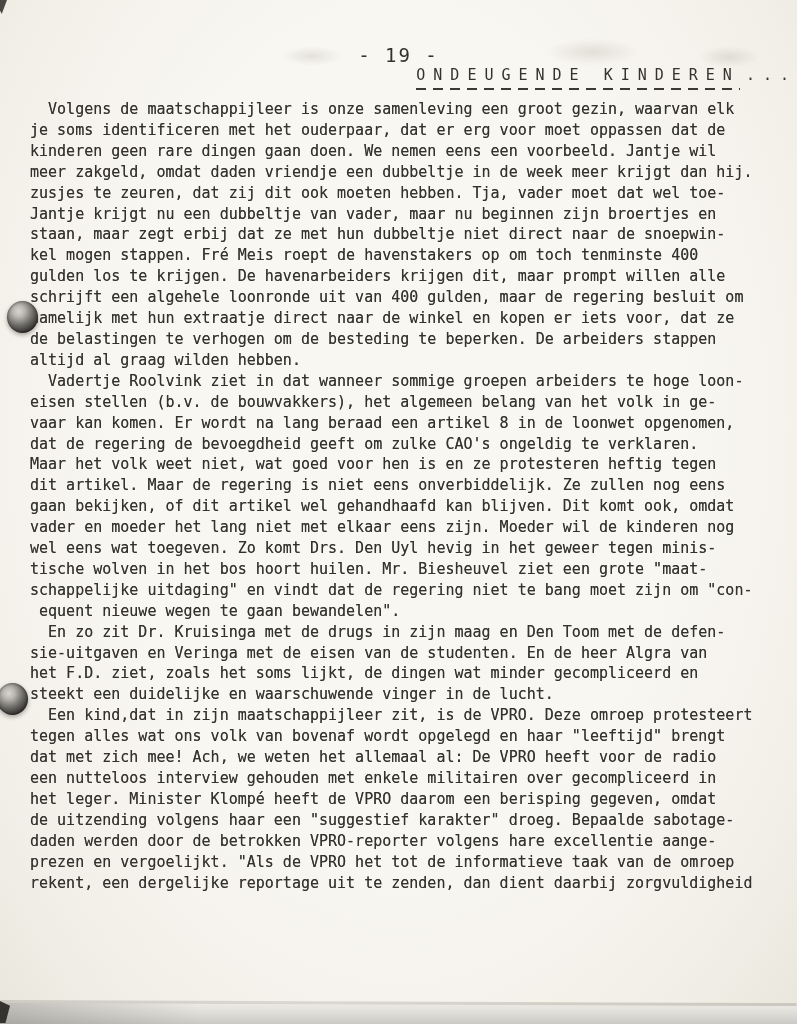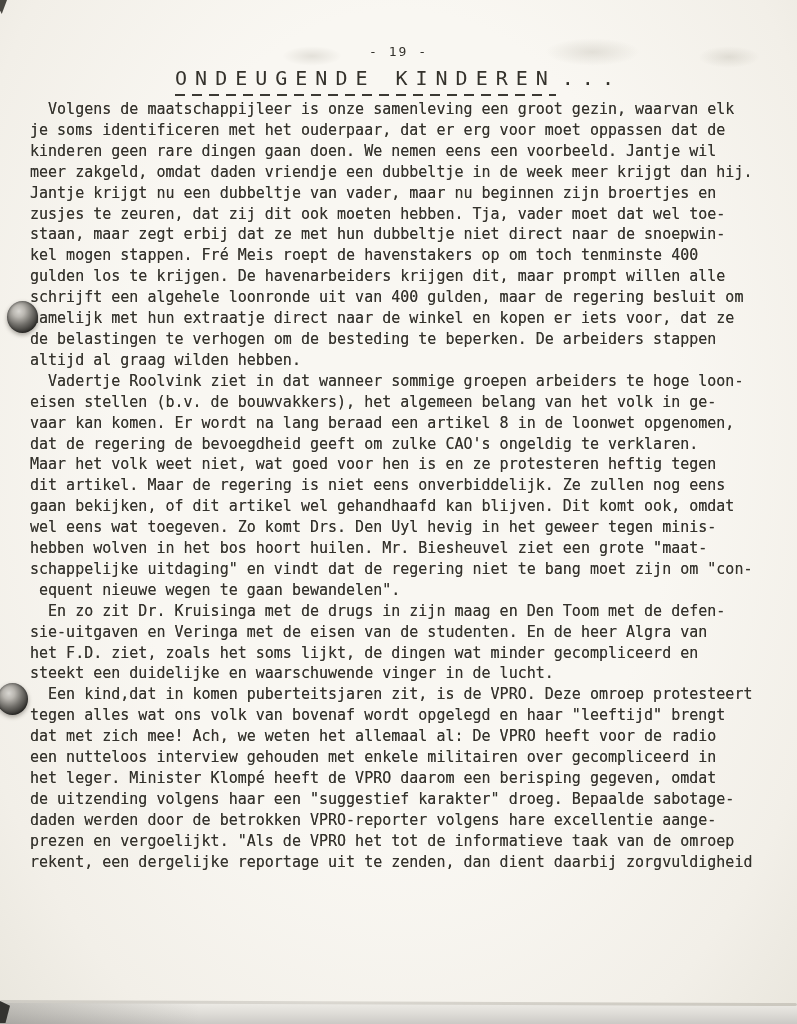--- a/index.html
+++ b/index.html
@@ -12,29 +12,29 @@
     position: relative;
     width: 797px; height: 1024px;
     background:
       radial-gradient(ellipse at 50% 42%, #f9f7f2 50%, #f2efe8 82%, #e9e6dd 100%);
     color: #34322c;
   }
   .page-number {
     position: absolute;
     top: 44px; left: 0; width: 100%;
     text-align: center;
-    font-size: 13px;
+    font-size: 19px;
     letter-spacing: 2px;
     white-space: pre;
   }
   .title-row {
     position: absolute;
     top: 66px; left: 0; width: 100%;
-    text-align: center;
-    font-size: 20px;
+    text-align: right;
+    font-size: 15px;
     white-space: pre;
   }
   .title-main {
     display: inline-block;
     letter-spacing: 8px;
     padding-bottom: 6px;
     background-image: repeating-linear-gradient(to right, #3b3933 0 10px, transparent 10px 17px);
     background-size: 100% 2px;
     background-repeat: no-repeat;
     background-position: 0 100%;
@@ -111,45 +111,46 @@
 
   <div class="page-number">- 19 -</div>
 
   <div class="title-row"><span class="title-main">ONDEUGENDE KINDEREN</span><span class="title-dots">...</span></div>
 
   <div class="body-text">
     <div class="line">  Volgens de maatschappijleer is onze samenleving een groot gezin, waarvan elk</div>
     <div class="line">je soms identificeren met het ouderpaar, dat er erg voor moet oppassen dat de</div>
     <div class="line">kinderen geen rare dingen gaan doen. We nemen eens een voorbeeld. Jantje wil</div>
     <div class="line">meer zakgeld, omdat daden vriendje een dubbeltje in de week meer krijgt dan hij.</div>
+    <div class="line">zusjes te zeuren, dat zij dit ook moeten hebben. Tja, vader moet dat wel toe-</div>
     <div class="line">Jantje krijgt nu een dubbeltje van vader, maar nu beginnen zijn broertjes en</div>
-    <div class="line">zusjes te zeuren, dat zij dit ook moeten hebben. Tja, vader moet dat wel toe-</div>
     <div class="line">staan, maar zegt erbij dat ze met hun dubbeltje niet direct naar de snoepwin-</div>
     <div class="line">kel mogen stappen. Fré Meis roept de havenstakers op om toch tenminste 400</div>
     <div class="line">gulden los te krijgen. De havenarbeiders krijgen dit, maar prompt willen alle</div>
     <div class="line">schrijft een algehele loonronde uit van 400 gulden, maar de regering besluit om</div>
     <div class="line">namelijk met hun extraatje direct naar de winkel en kopen er iets voor, dat ze</div>
     <div class="line">de belastingen te verhogen om de besteding te beperken. De arbeiders stappen</div>
     <div class="line">altijd al graag wilden hebben.</div>
     <div class="line">  Vadertje Roolvink ziet in dat wanneer sommige groepen arbeiders te hoge loon-</div>
     <div class="line">eisen stellen (b.v. de bouwvakkers), het algemeen belang van het volk in ge-</div>
     <div class="line">vaar kan komen. Er wordt na lang beraad een artikel 8 in de loonwet opgenomen,</div>
     <div class="line">dat de regering de bevoegdheid geeft om zulke CAO's ongeldig te verklaren.</div>
     <div class="line">Maar het volk weet niet, wat goed voor hen is en ze protesteren heftig tegen</div>
     <div class="line">dit artikel. Maar de regering is niet eens onverbiddelijk. Ze zullen nog eens</div>
     <div class="line">gaan bekijken, of dit artikel wel gehandhaafd kan blijven. Dit komt ook, omdat</div>
+    <div class="line">vader en moeder het lang niet met elkaar eens zijn. Moeder wil de kinderen nog</div>
     <div class="line">wel eens wat toegeven. Zo komt Drs. Den Uyl hevig in het geweer tegen minis-</div>
-    <div class="line">hebben wolven in het bos hoort huilen. Mr. Biesheuvel ziet een grote "maat-</div>
+    <div class="line">tische wolven in het bos hoort huilen. Mr. Biesheuvel ziet een grote "maat-</div>
     <div class="line">schappelijke uitdaging" en vindt dat de regering niet te bang moet zijn om "con-</div>
     <div class="line"> equent nieuwe wegen te gaan bewandelen".</div>
     <div class="line">  En zo zit Dr. Kruisinga met de drugs in zijn maag en Den Toom met de defen-</div>
     <div class="line">sie-uitgaven en Veringa met de eisen van de studenten. En de heer Algra van</div>
     <div class="line">het F.D. ziet, zoals het soms lijkt, de dingen wat minder gecompliceerd en</div>
     <div class="line">steekt een duidelijke en waarschuwende vinger in de lucht.</div>
-    <div class="line">  Een kind,dat in komen puberteitsjaren zit, is de VPRO. Deze omroep protesteert</div>
+    <div class="line">  Een kind,dat in zijn maatschappijleer zit, is de VPRO. Deze omroep protesteert</div>
     <div class="line">tegen alles wat ons volk van bovenaf wordt opgelegd en haar "leeftijd" brengt</div>
     <div class="line">dat met zich mee! Ach, we weten het allemaal al: De VPRO heeft voor de radio</div>
     <div class="line">een nutteloos interview gehouden met enkele militairen over gecompliceerd in</div>
     <div class="line">het leger. Minister Klompé heeft de VPRO daarom een berisping gegeven, omdat</div>
     <div class="line">de uitzending volgens haar een "suggestief karakter" droeg. Bepaalde sabotage-</div>
     <div class="line">daden werden door de betrokken VPRO-reporter volgens hare excellentie aange-</div>
     <div class="line">prezen en vergoelijkt. "Als de VPRO het tot de informatieve taak van de omroep</div>
     <div class="line">rekent, een dergelijke reportage uit te zenden, dan dient daarbij zorgvuldigheid</div>
   </div>
 

